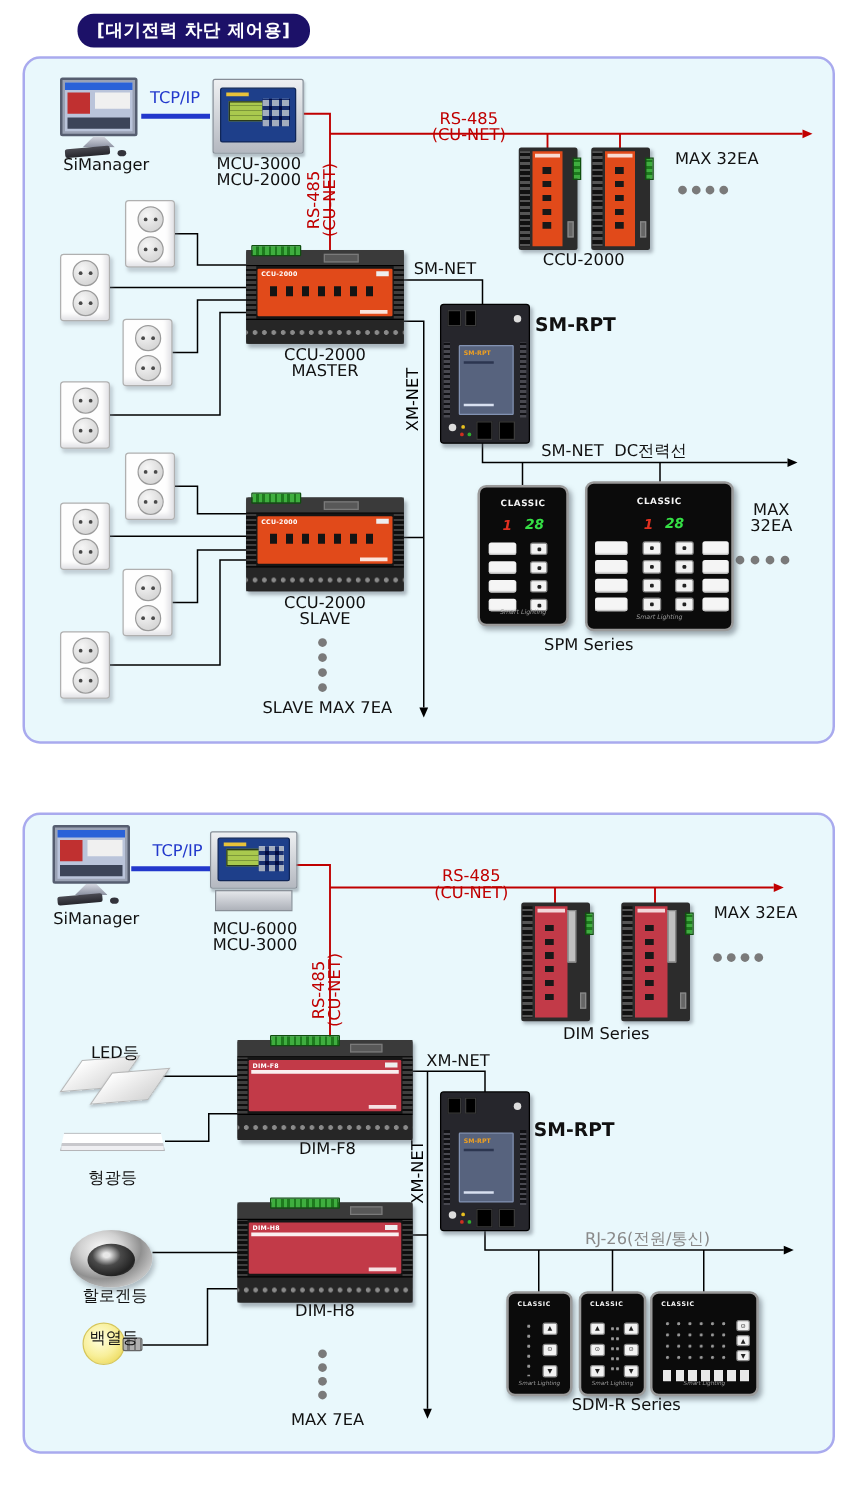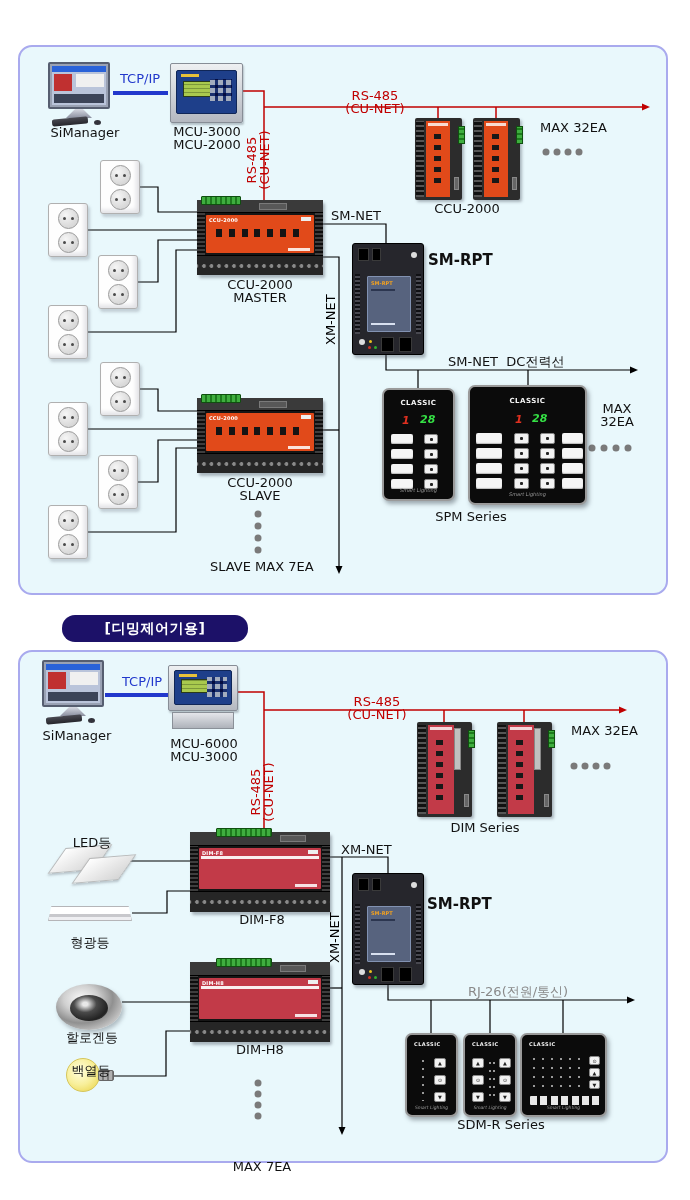--- a/index.html
+++ b/index.html
@@ -104,21 +104,21 @@
 .sock::before,.sock::after{content:"";position:absolute;width:3px;height:3px;border-radius:50%;background:#4a4a4a;top:8px}
 .sock::before{left:4px}.sock::after{right:4px}
 </style>
 </head>
 <body>
 
 <div id="stage">
 
   <div class="panel" style="left:18px;top:45px;width:650px;height:550px"></div>
   <div class="panel" style="left:18px;top:650px;width:650px;height:513px"></div>
-  <div class="badge" style="top:615px">[디밍제어기용]</div>
+  <div class="badge" style="top:11px">[대기전력 차단 제어용]</div>
 
   <svg class="wires" width="690" height="1200" viewBox="0 0 690 1200">
     <g>
       <path class="tl" d="M113 93 H168"></path>
       <path class="rl" d="M243 91 H264 V202"></path>
       <path class="rl" d="M264 107 H642"></path>
       <path class="rl" d="M438 107 V120"></path>
       <path class="rl" d="M496 107 V120"></path>
       <polygon points="642,103.5 650,107 642,110.5" fill="#c00000"></polygon>
       <path class="bl" d="M140 187 H158 V212 H198"></path>
@@ -338,21 +338,21 @@
   <div class="lbl center" style="left:427px;top:202px;width:80px">CCU-2000</div>
   <div class="lbl" style="left:540px;top:121px">MAX 32EA</div>
   <div class="lbl" style="left:331px;top:209px">SM-NET</div>
   <div class="lbl big" style="left:428px;top:254px">SM-RPT</div>
   <div class="vlabel" style="left:324px;top:345px;width:48px">XM-NET</div>
   <div class="lbl center" style="left:220px;top:278px;width:80px">CCU-2000
 MASTER</div>
   <div class="lbl center" style="left:220px;top:476px;width:80px">CCU-2000
 SLAVE</div>
   <div class="lbl center" style="left:210px;top:560px;width:96px">SLAVE MAX 7EA</div>
-  <div class="lbl" style="left:448px;top:355px">SM-NET  DC전력선</div>
+  <div class="lbl" style="left:433px;top:355px">SM-NET  DC전력선</div>
   <div class="lbl center" style="left:430px;top:510px;width:82px">SPM Series</div>
   <div class="lbl center" style="left:595px;top:402px;width:44px">MAX
 32EA</div>
 
   <div class="pc" style="left:42px;top:660px">
     <div class="pc-screen">
         <div class="pc-app"></div>
       </div>
     <div class="pc-stand"></div>
     <div class="pc-kbd"></div>
@@ -478,16 +478,16 @@
   <div class="lbl" style="left:341px;top:843px">XM-NET</div>
   <div class="vlabel" style="left:328px;top:963px;width:48px">XM-NET</div>
   <div class="lbl center" style="left:62px;top:836px;width:60px">LED등</div>
   <div class="lbl center" style="left:60px;top:936px;width:60px">형광등</div>
   <div class="lbl center" style="left:222px;top:913px;width:80px">DIM-F8</div>
   <div class="lbl big" style="left:427px;top:898px">SM-RPT</div>
   <div class="lbl gray" style="left:468px;top:985px">RJ-26(전원/통신)</div>
   <div class="lbl center" style="left:58px;top:1031px;width:68px">할로겐등</div>
   <div class="lbl center" style="left:61px;top:1064px;width:60px">백열등</div>
   <div class="lbl center" style="left:220px;top:1043px;width:80px">DIM-H8</div>
-  <div class="lbl center" style="left:222px;top:1160px;width:80px">MAX 7EA</div>
+  <div class="lbl center" style="left:222px;top:1130px;width:80px">MAX 7EA</div>
   <div class="lbl center" style="left:455px;top:1118px;width:92px">SDM-R Series</div>
 
 </div>
 
 </body></html>

